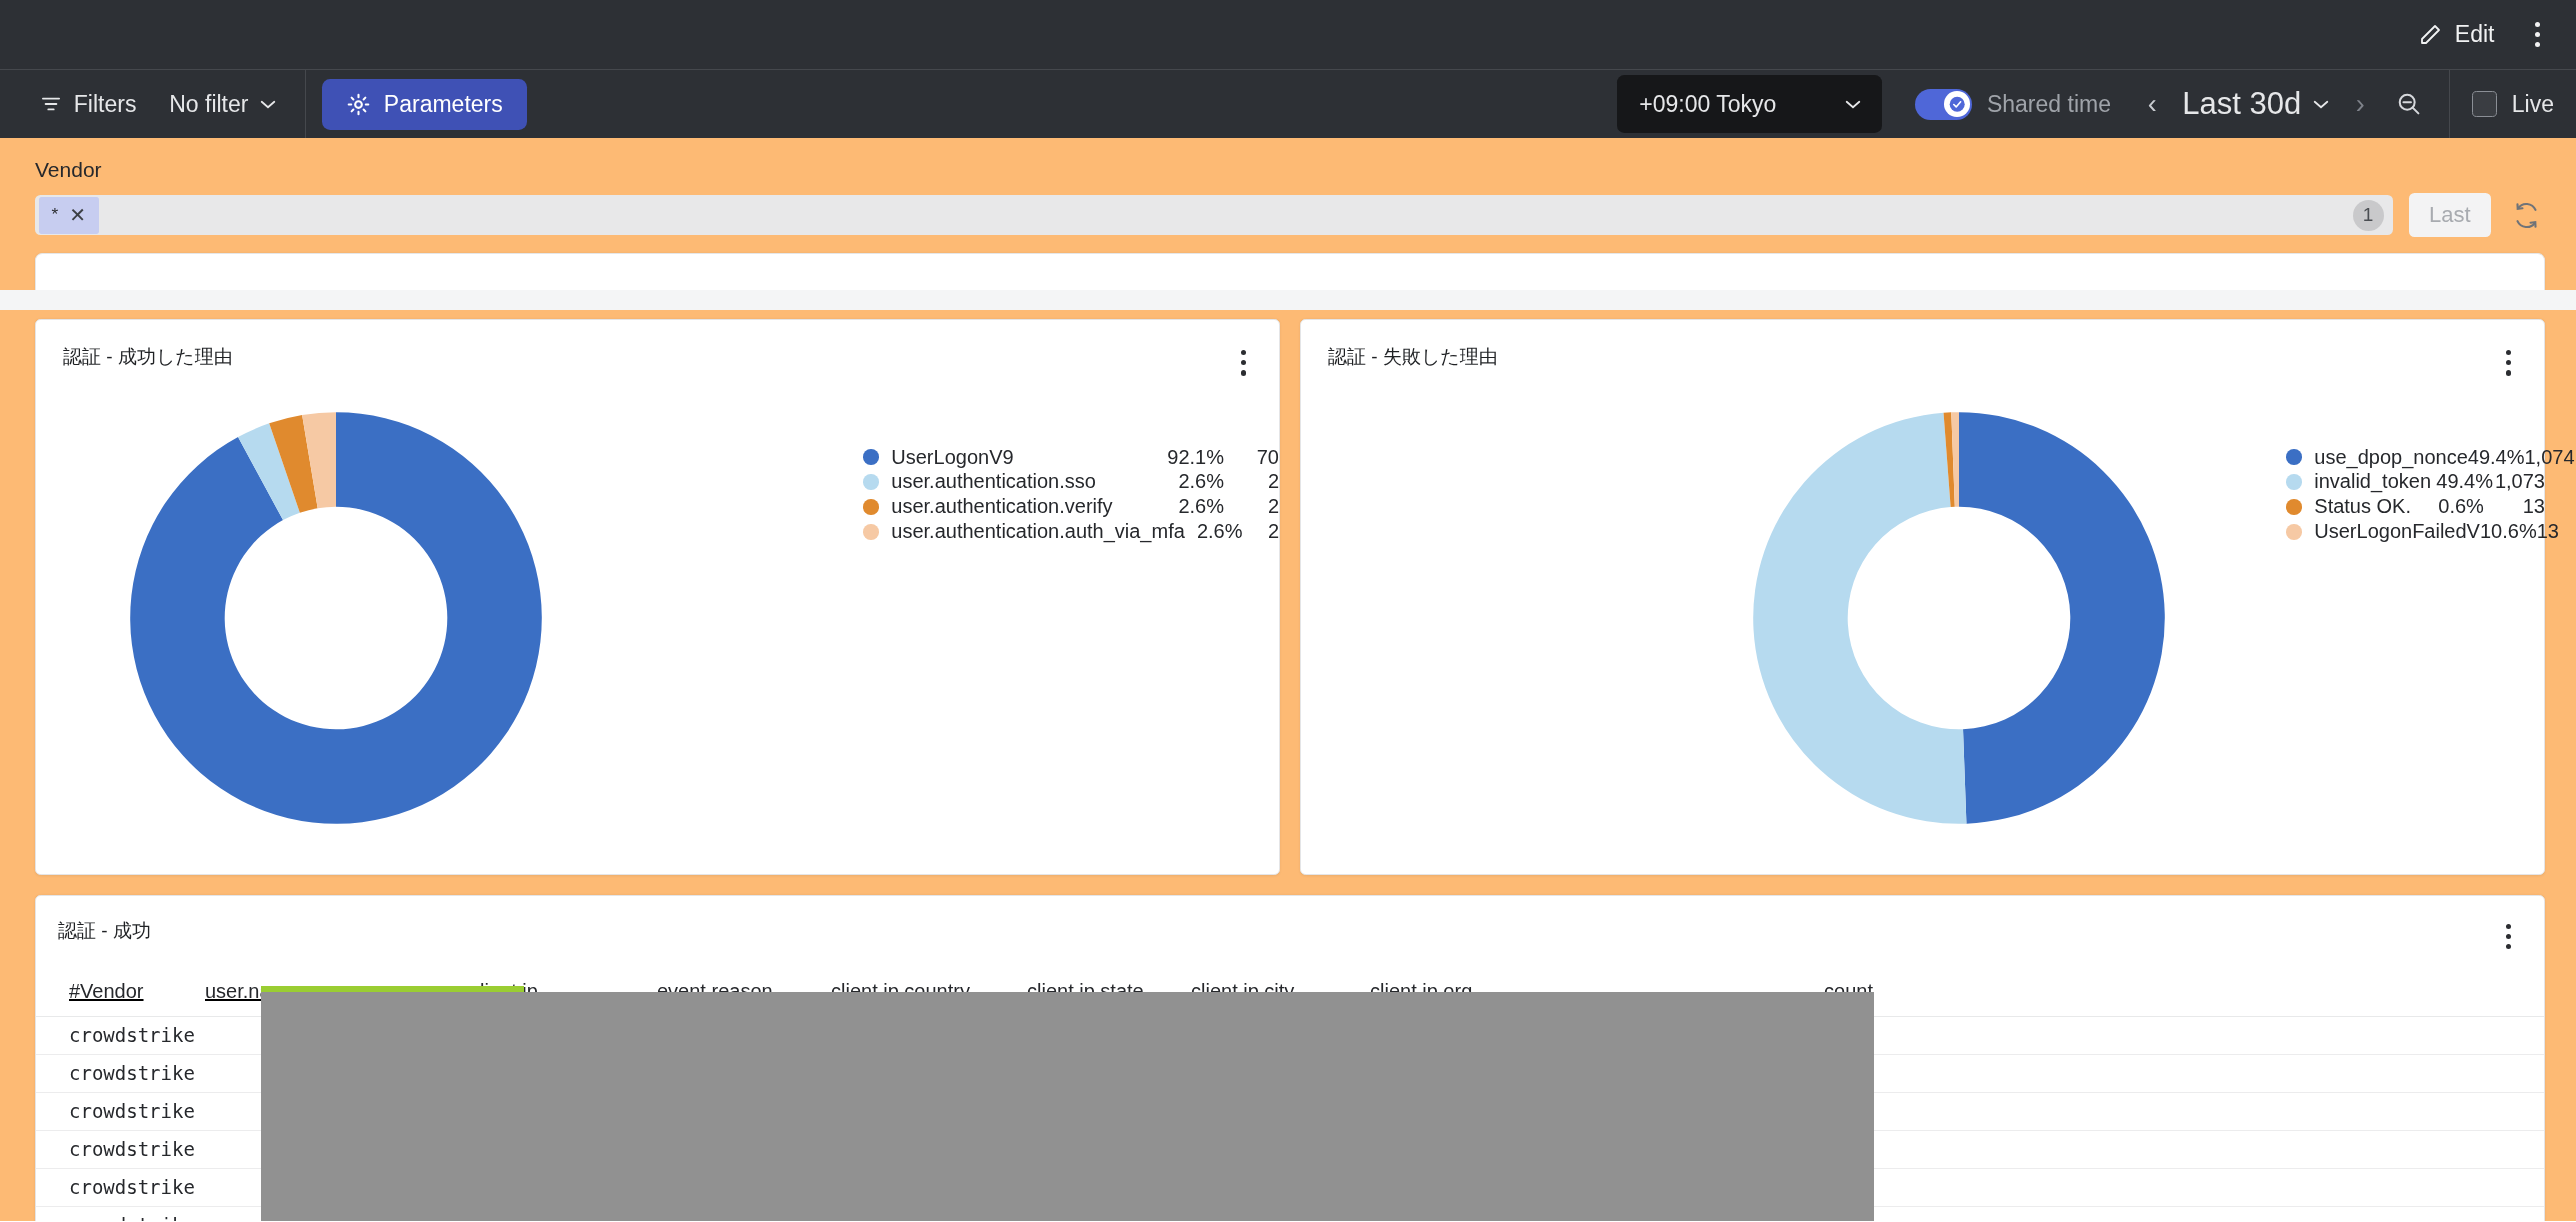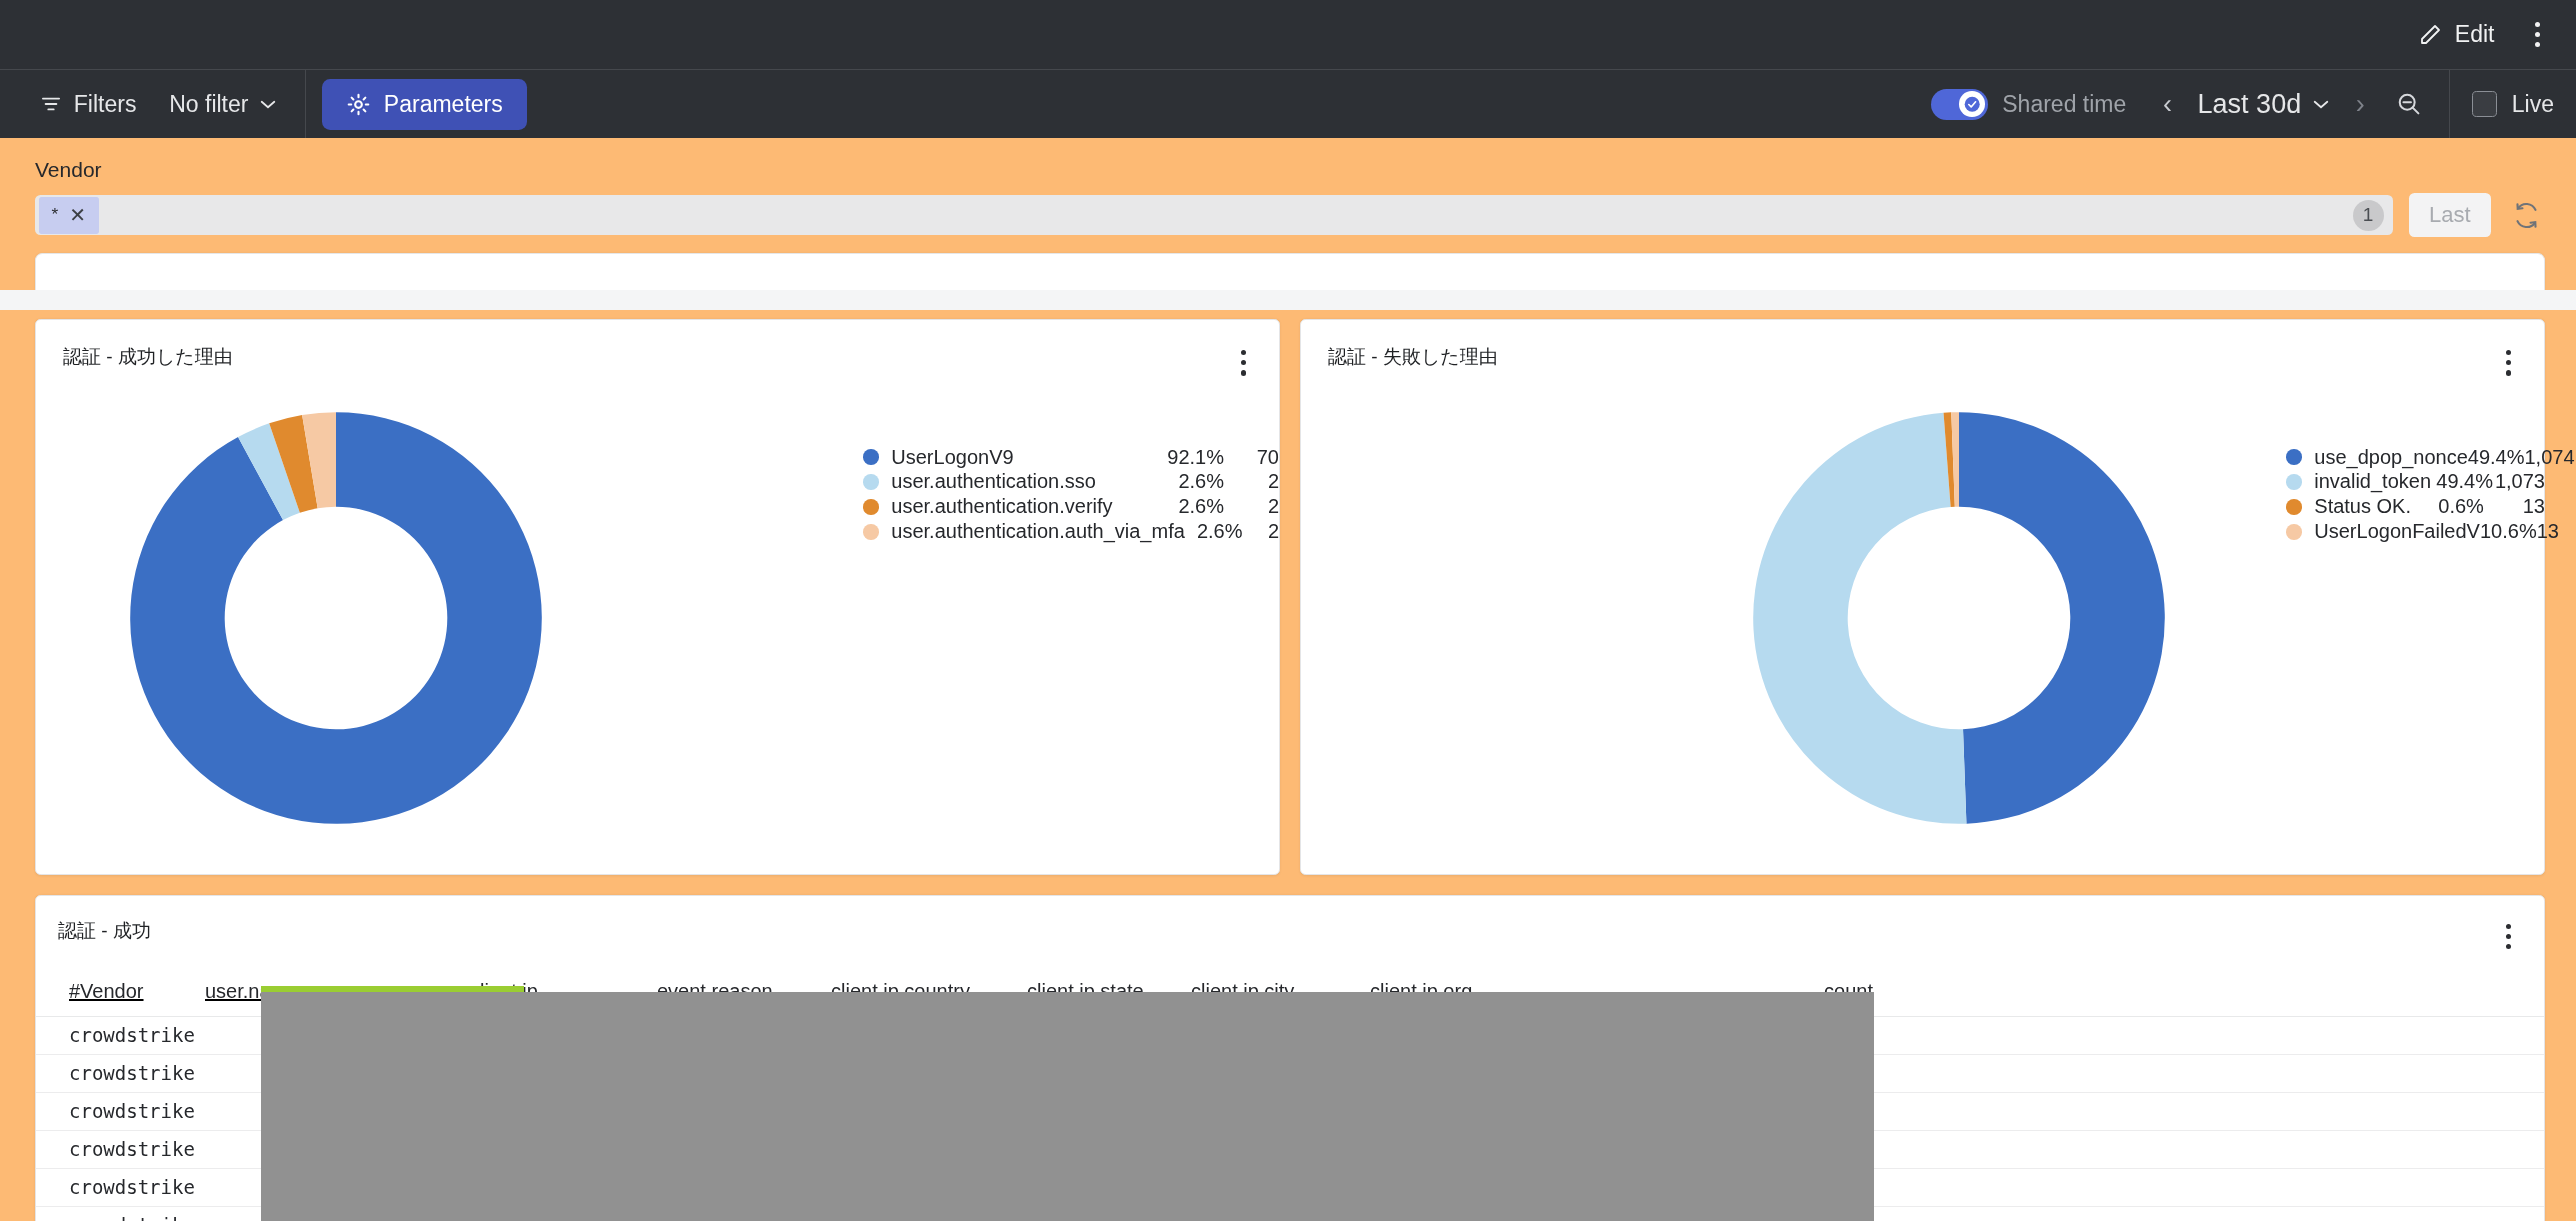--- a/index.html
+++ b/index.html
@@ -74,21 +74,21 @@
   }
   .toggle .knob {
     width: 25.6px; height: 25.6px; border-radius: 50%; background: #fff;
     display: flex; align-items: center; justify-content: center;
   }
   .toggle .knob svg { width: 16.4px; height: 16.4px; display: block; }
   .shared-label { color: #9fa3a9; font-size: 23px; }
   .time-nav { display: flex; align-items: center; gap: 3.7px; margin-left: 24px; }
   .arrow-btn { color: #c9ccd1; font-size: 27px; padding: 3.7px 12.8px; cursor: pointer; line-height: 1; }
   .arrow-btn.dim { color: #7e828a; }
-  .range-btn { display: flex; align-items: center; gap: 11px; color: #e6e7e9; font-size: 27px; padding: 5.5px 9px; cursor: pointer; }
+  .range-btn { display: flex; align-items: center; gap: 11px; color: #e6e7e9; font-size: 31px; padding: 5.5px 9px; cursor: pointer; }
   .zoomout-btn { padding: 5.5px 14.6px; cursor: pointer; }
   .zoomout-btn svg { width: 25.6px; height: 25.6px; display: block; }
   .tb-divider2 { width: 0.9px; height: 69px; background: #45484d; margin-left: 12.8px; }
   .live-wrap { display: flex; align-items: center; gap: 14.6px; padding: 0 22px; }
   .live-box { width: 25.6px; height: 25.6px; border: 1.8px solid #8b8f96; border-radius: 4.6px; background: #3a3d42; cursor: pointer; }
   .live-label { color: #e6e7e9; font-size: 23px; white-space: nowrap; }
 
   
   .body {
     background: #fdba74; padding: 0 0 0 0;
@@ -227,20 +227,28 @@
         <svg class="gear-ico" viewBox="0 0 24 24" fill="none" stroke="#ffffff" stroke-width="2">
           <circle cx="12" cy="12" r="3.2"></circle>
           <path d="M12 2.6v2.4M12 19v2.4M2.6 12h2.4M19 12h2.4M5.4 5.4l1.7 1.7M16.9 16.9l1.7 1.7M18.6 5.4l-1.7 1.7M7.1 16.9l-1.7 1.7" stroke-linecap="round"></path>
         </svg>
       </span>
       <span>Parameters</span>
     </div>
   </div>
 
   <div class="tb-right">
+    <div class="tz-select">
+      <span>+09:00 Tokyo</span>
+      <span>
+        <svg class="chev" viewBox="0 0 20 12" fill="none" stroke="#e6e7e9" stroke-width="2" stroke-linecap="round">
+            <polyline points="3,3 10,9 17,3"></polyline>
+          </svg>
+      </span>
+    </div>
 
     <div class="shared-wrap">
       <div class="toggle">
         <span class="knob">
           <svg viewBox="0 0 24 24" fill="#4f67d8">
               <circle cx="12" cy="12" r="11"></circle>
               <polyline points="7,12.5 10.5,16 17,8.5" fill="none" stroke="#fff" stroke-width="2.4" stroke-linecap="round" stroke-linejoin="round"></polyline>
             </svg>
         </span>
       </div>

